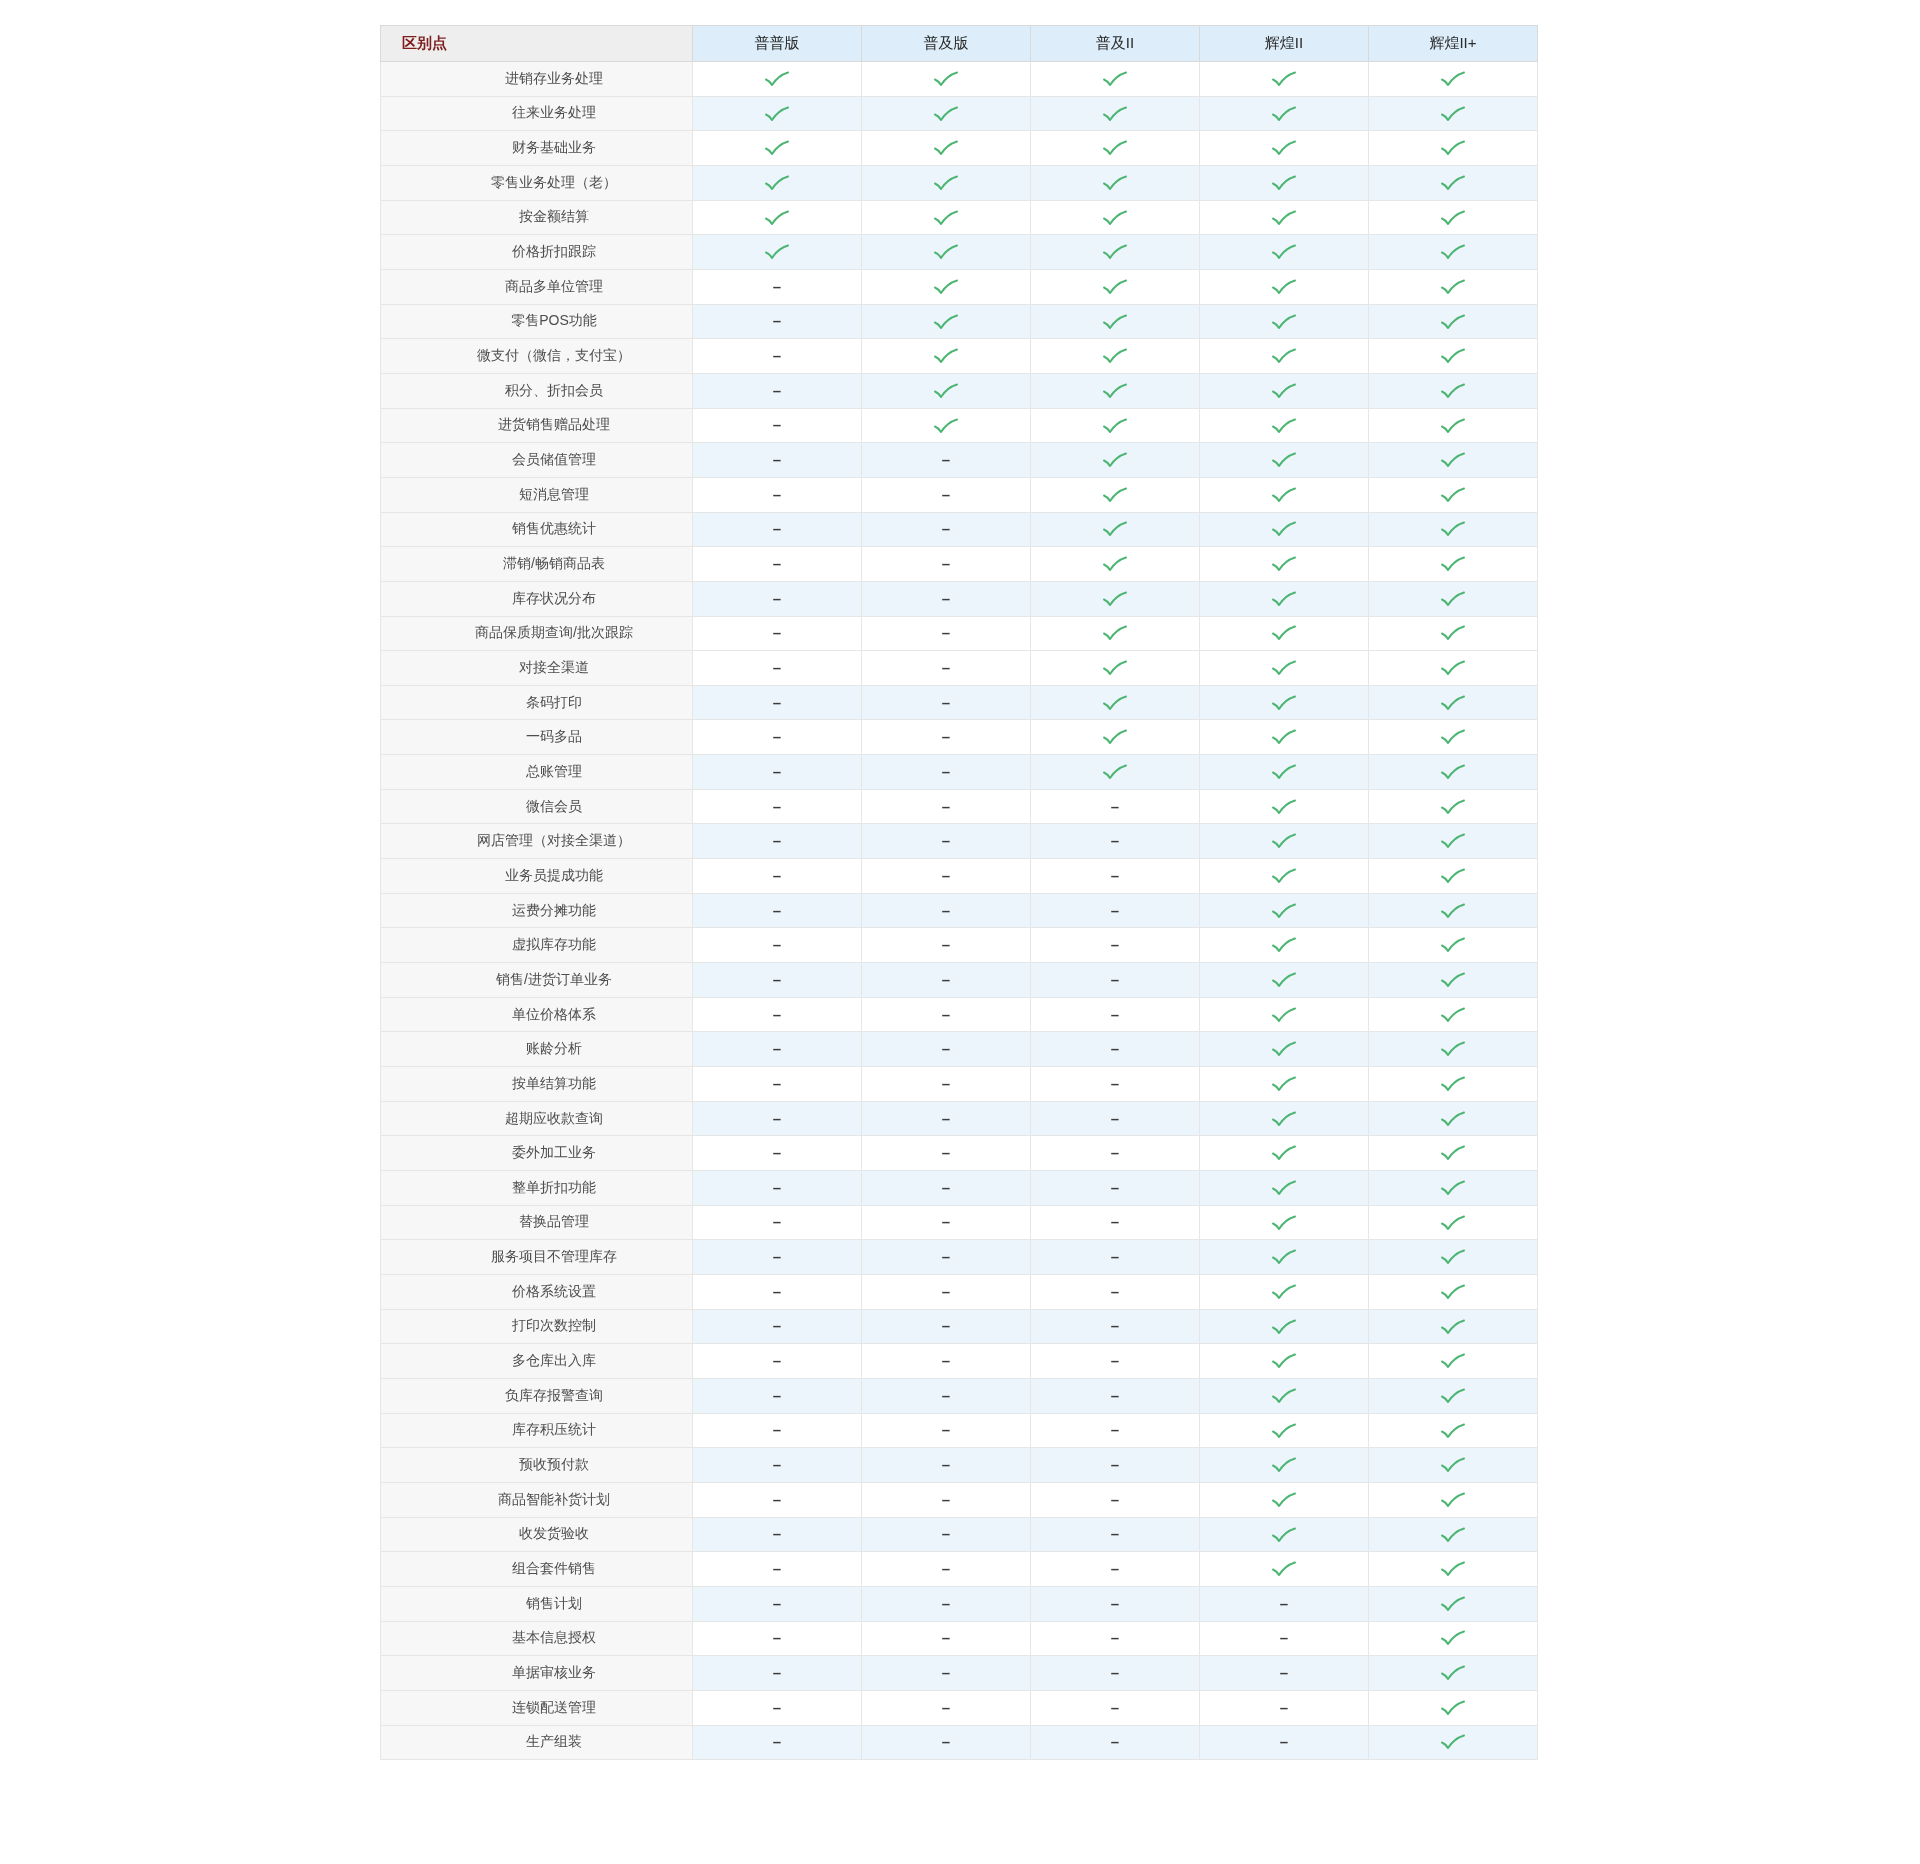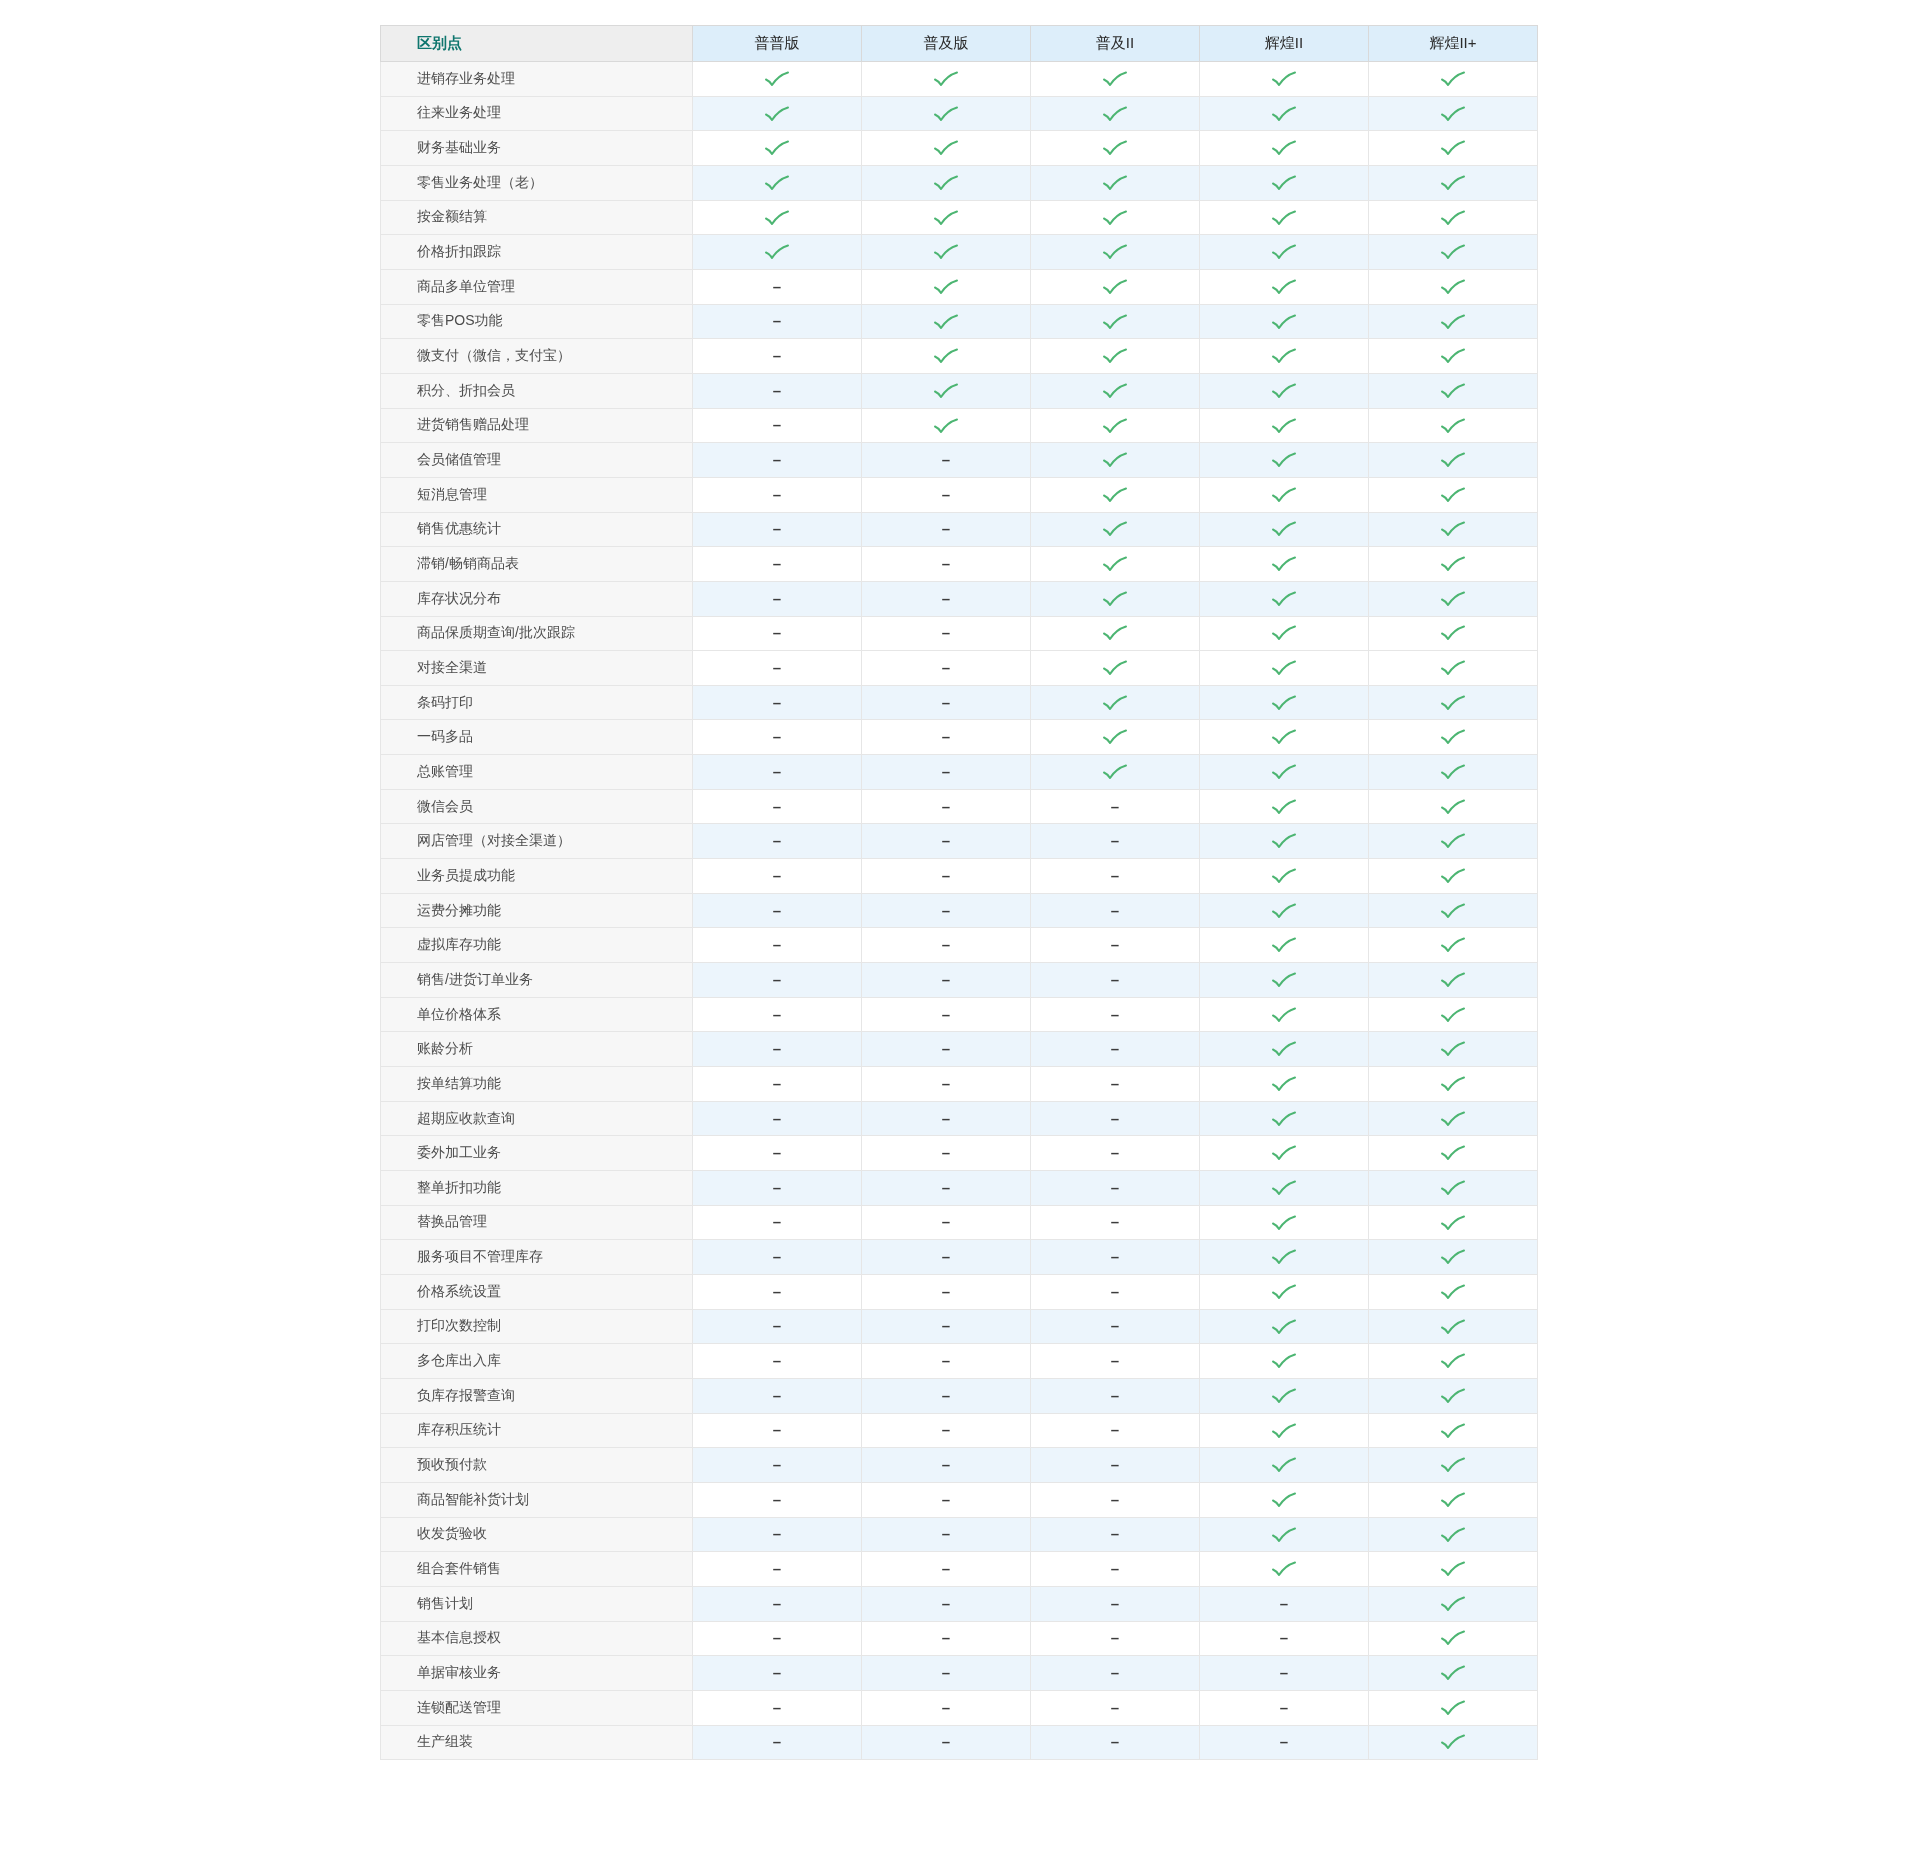--- a/index.html
+++ b/index.html
@@ -22,38 +22,38 @@
     border-collapse: collapse;
     table-layout: fixed;
   }
   col.feature-col { width: 312px; }
   th, td { border: 1px solid #e3e3e3; }
   thead tr { height: 36px; }
   th.feature-th {
     background: #eeeeee;
     border-color: #d9d9d9;
     text-align: left;
-    padding-left: 36px;
+    padding-left: 21px;
     font-size: 15px;
     font-weight: bold;
-    color: #0f766e;
+    color: #7f1d1d;
   }
   th.edition-th {
     background: #ddeefa;
     border-color: #d9d9d9;
     text-align: center;
     font-size: 15px;
     font-weight: normal;
     color: #2b2b2b;
   }
   tbody tr { height: 34.66px; }
   td.feature-td {
     background: #f7f7f7;
     border-color: #e6e6e6;
-    text-align: left;
+    text-align: center;
     padding-left: 36px;
     font-size: 14px;
     color: #4d4d4d;
   }
   td.support-td {
     background: #ffffff;
     border-color: #e6e6e6;
     text-align: center;
     vertical-align: middle;
   }

